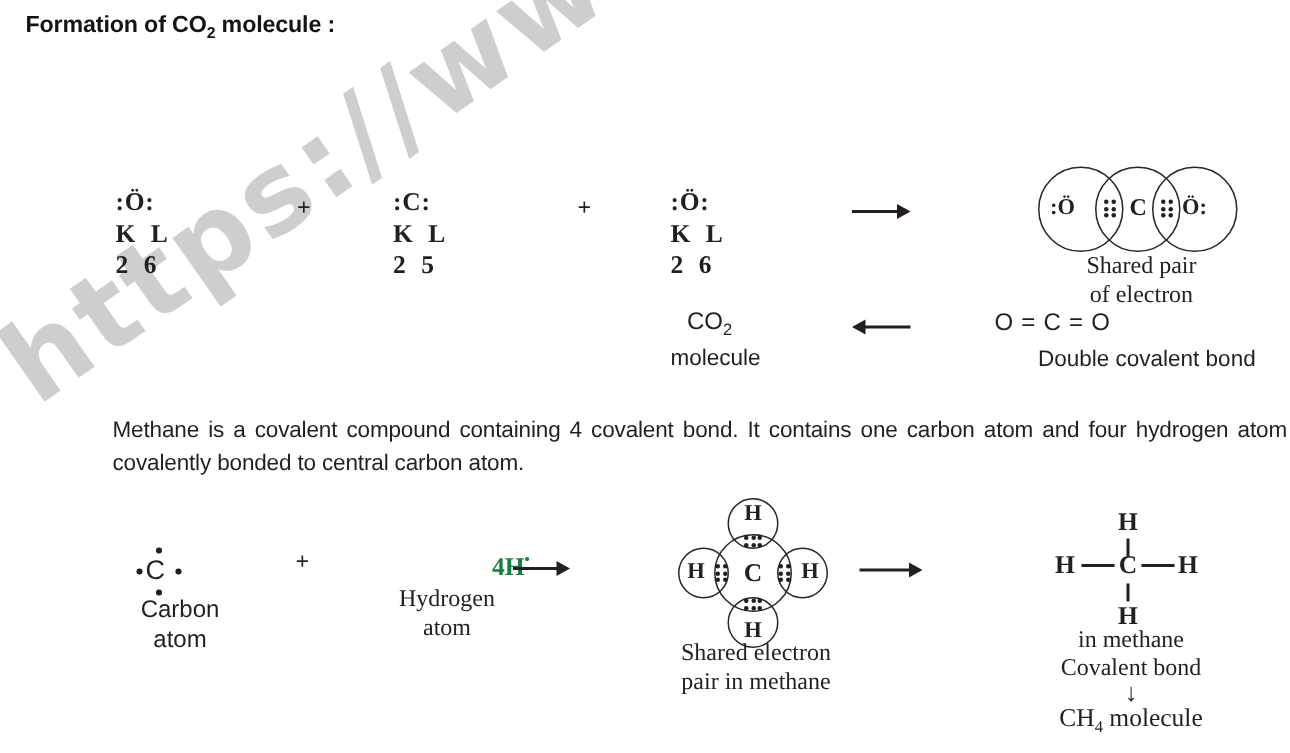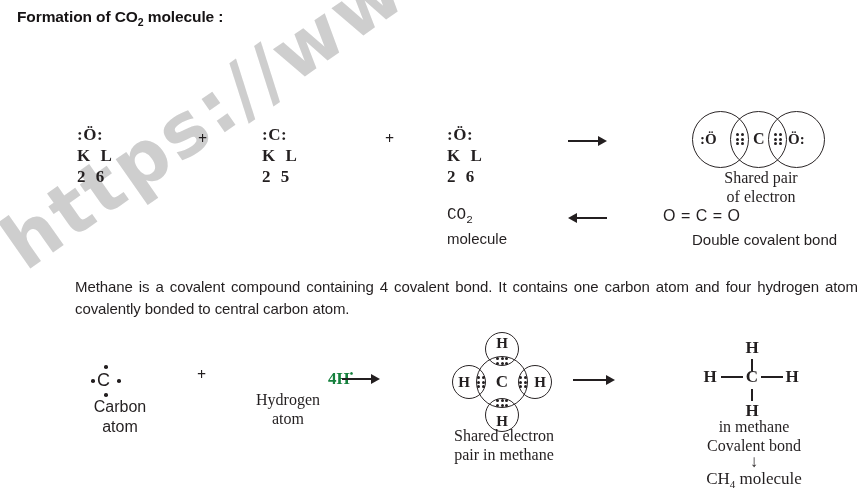--- a/index.html
+++ b/index.html
@@ -91,21 +91,21 @@
         <div class="d"></div>
         <div class="d"></div>
     </div>
     <span class="atomlbl" style="left:96px;top:50%;transform:translateY(-54%);font-size:15px;">Ö:</span>
   </div>
   <div class="abs cap-serif fg" style="left:692px;top:168px;width:138px;">
     <div>Shared pair</div>
     <div>of electron</div>
   </div>
 
-  <div class="abs formula fg" style="left:447px;top:206px;font-family:Liberation Mono, monospace;"><span>CO</span><span class="sub">2</span></div>
+  <div class="abs formula fg" style="left:458px;top:206px;"><span>CO</span><span class="sub">2</span></div>
   <div class="abs sans fg" style="left:447px;top:230px;font-size:15px;">molecule</div>
 
   <div class="arrow l fg" style="left:570px;top:217px;width:37px;"></div>
 
   <div class="abs formula fg" style="left:663px;top:207px;letter-spacing:0.5px;">O = C = O</div>
   <div class="abs sans fg" style="left:692px;top:231px;font-size:15px;">Double covalent bond</div>
 
 
   <div class="abs para fg" style="left:75px;top:276px;">Methane is a covalent compound containing 4 covalent bond. It contains one carbon atom and four hydrogen atom covalently bonded to central carbon atom.</div>
 
@@ -117,21 +117,21 @@
     <div class="edot" style="left:25px;top:33px;"></div>
   </div>
   <div class="abs sans fg" style="left:90px;top:397px;width:60px;text-align:center;font-size:16px;line-height:20px;">
     <div>Carbon</div>
     <div>atom</div>
   </div>
 
   <div class="abs plus fg" style="left:197px;top:366px;">+</div>
 
   <div class="abs serif fg" style="left:284px;top:368px;font-size:17px;font-weight:bold;"><span>4H</span><span style="font-size:10px;vertical-align:7px;">•</span></div>
-  <div class="abs cap-serif fg" style="left:248px;top:390px;width:80px;text-align:center;">
+  <div class="abs cap-serif fg" style="left:258px;top:390px;width:80px;text-align:center;">
     <div>Hydrogen</div>
     <div>atom</div>
   </div>
 
   <div class="arrow r fg" style="left:342px;top:378px;width:36px;"></div>
 
   <div class="abs fg" style="left:452px;top:332px;width:100px;height:100px;">
     <div class="circle" style="left:24px;top:24px;width:52px;height:52px;"></div>
     <div class="circle" style="left:33px;top:0;width:34px;height:34px;"></div>
     <div class="circle" style="left:33px;top:66px;width:34px;height:34px;"></div>

